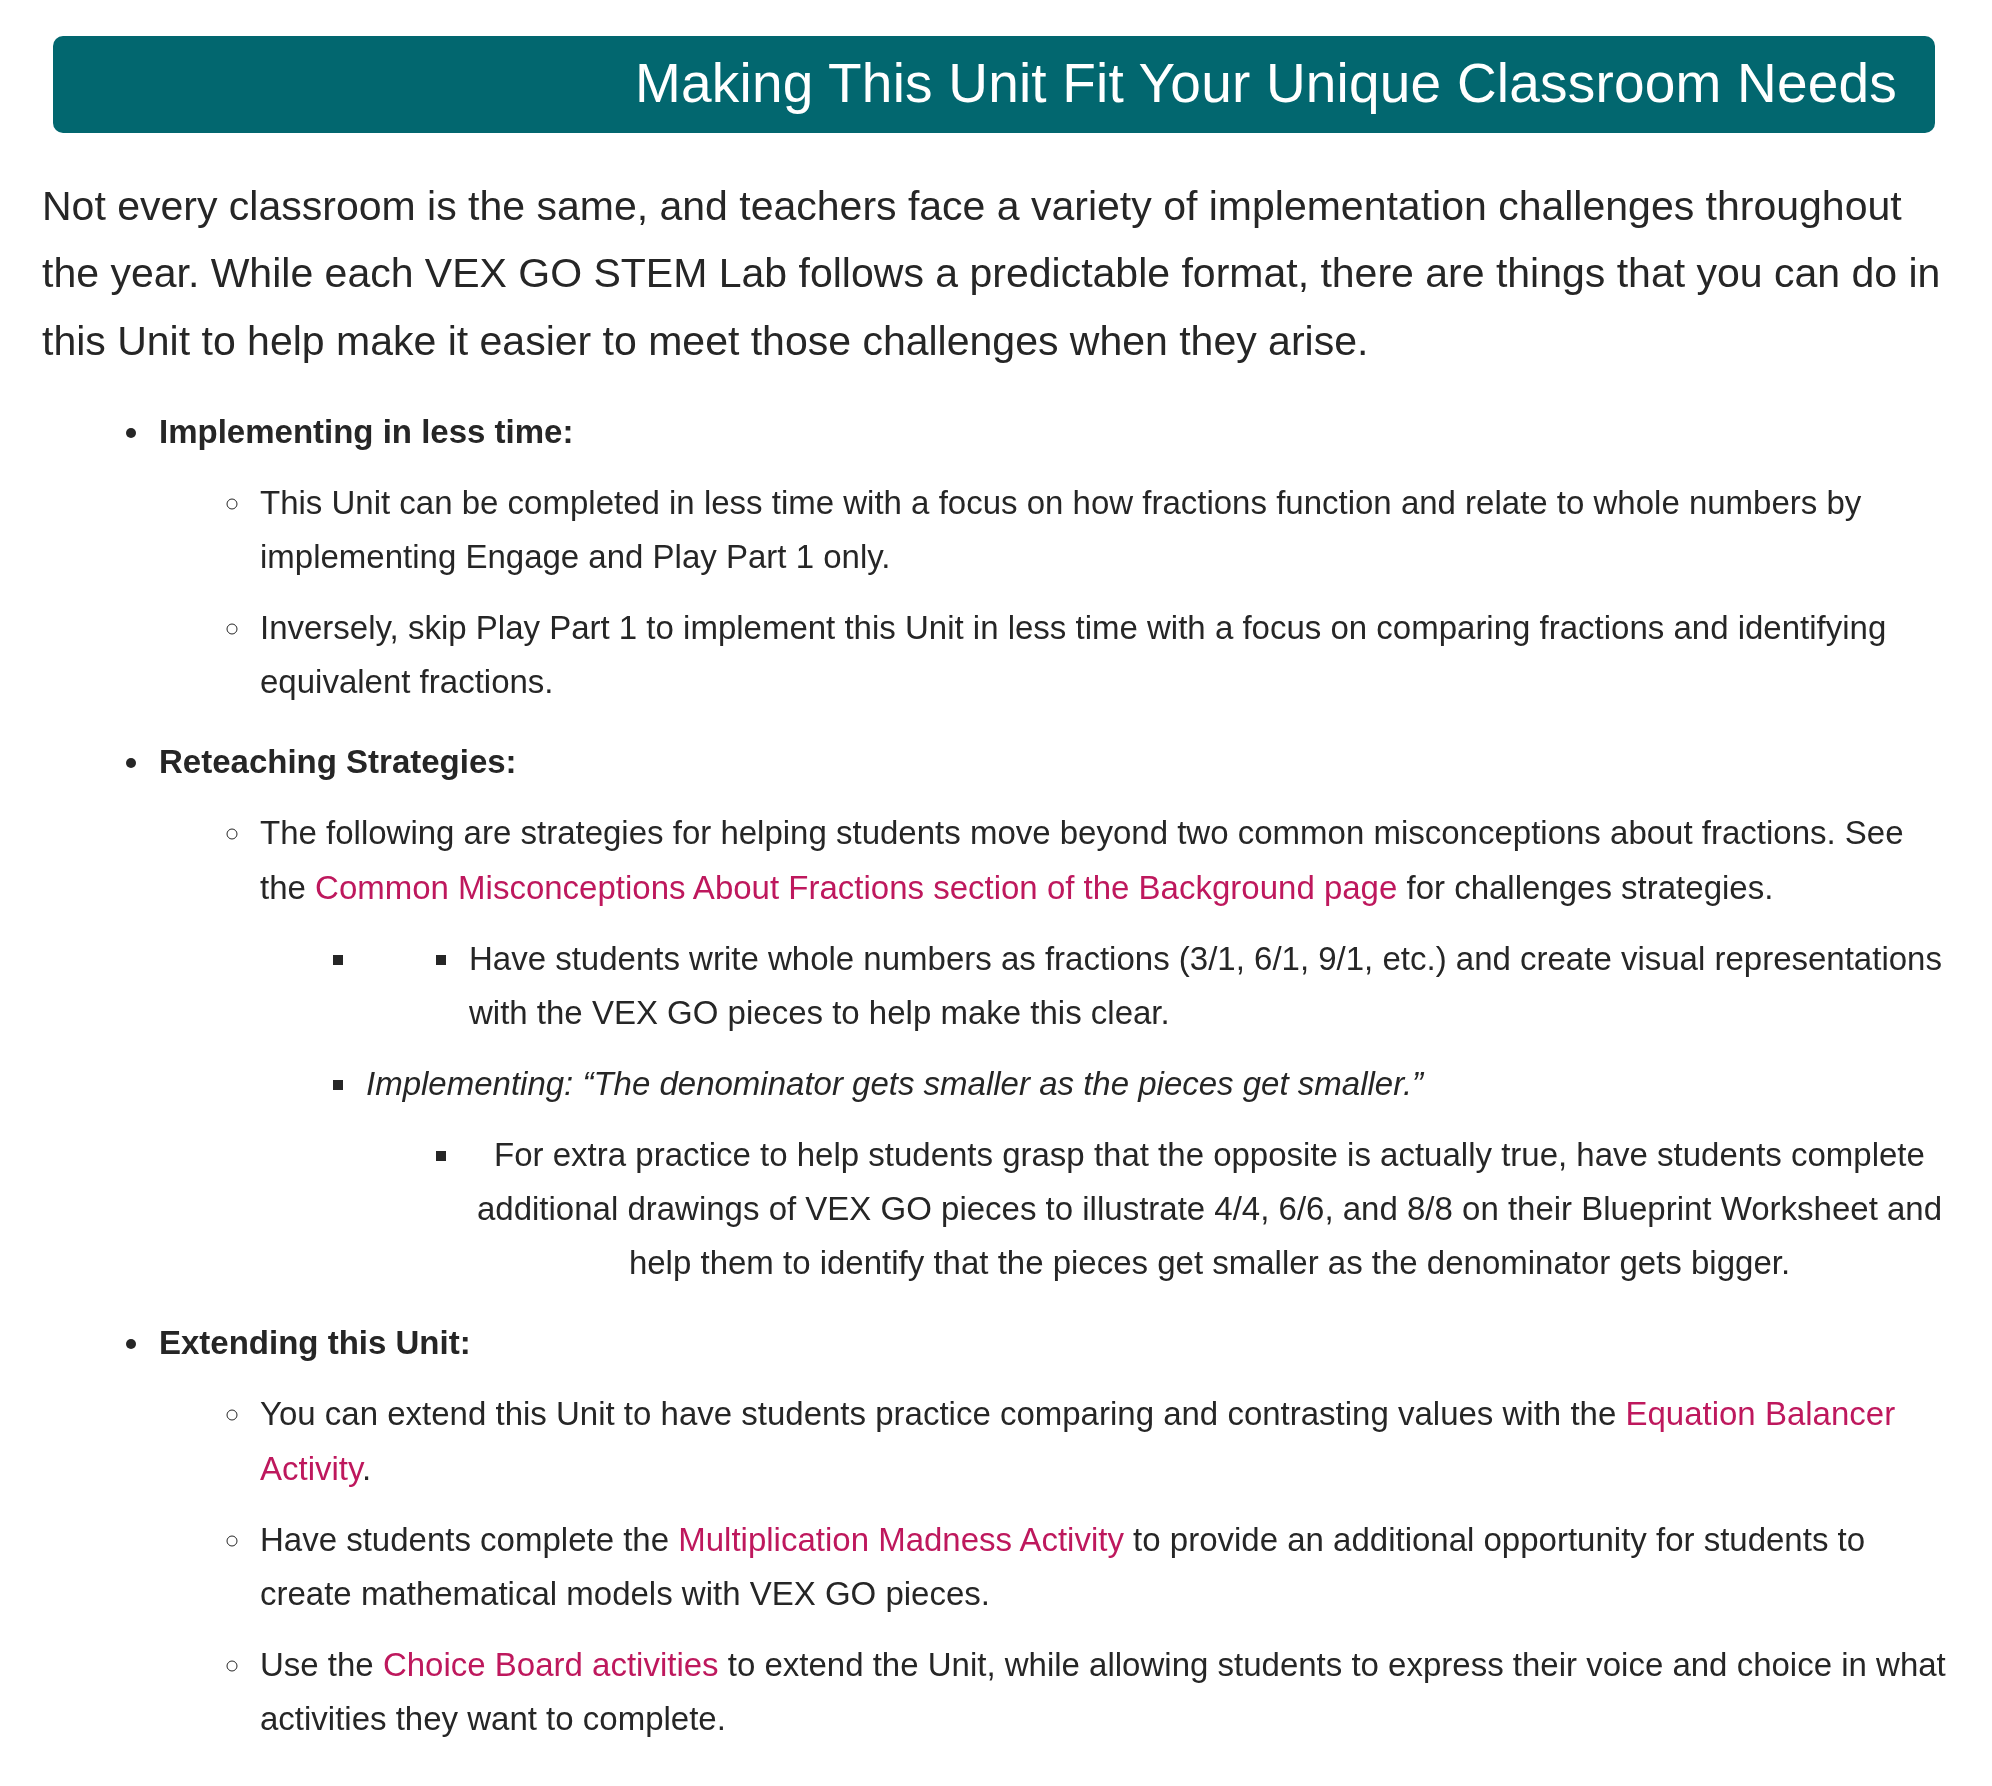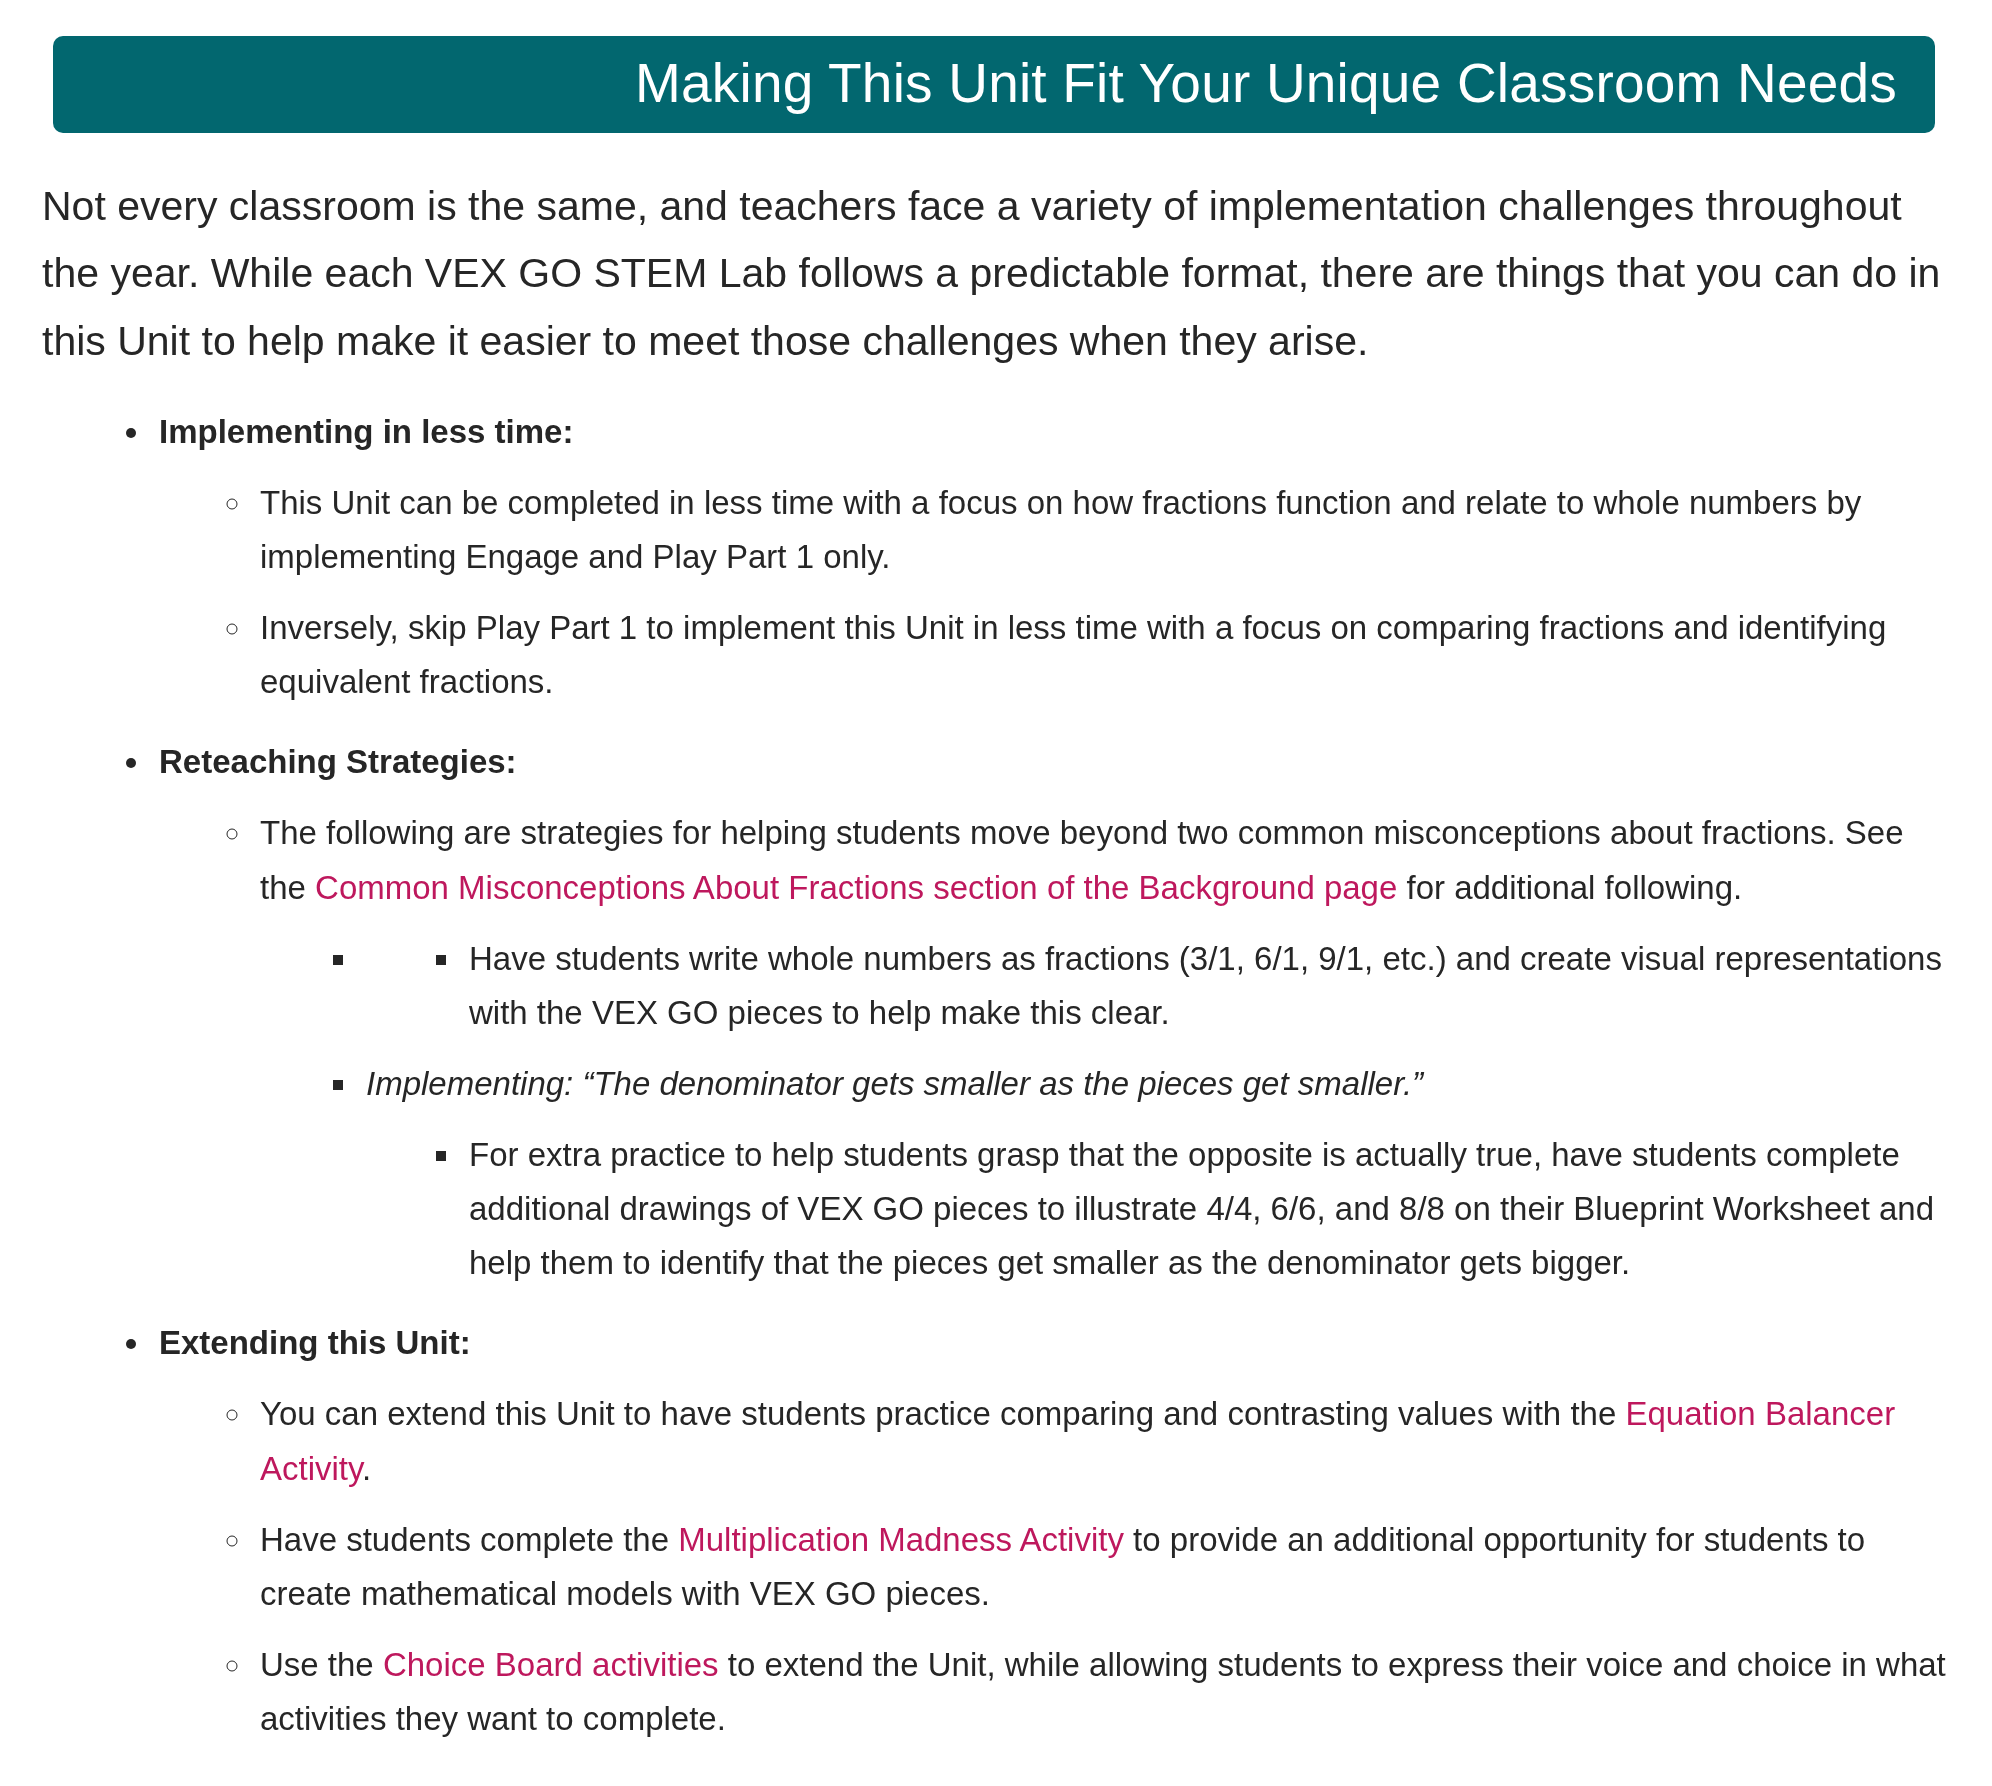--- a/index.html
+++ b/index.html
@@ -81,33 +81,33 @@
         <li>
           <span>Inversely, skip Play Part 1 to implement this Unit in less time with a focus on comparing fractions and identifying equivalent fractions.</span>
         </li>
       </ul>
     </li>
 
     <li class="section">
       <span class="section-heading">Reteaching Strategies:</span>
       <ul class="lvl2">
         <li>
-          <span>The following are strategies for helping students move beyond two common misconceptions about fractions. See the </span><a class="doc-link">Common Misconceptions About Fractions section of the Background page</a><span> for additional following.</span>
+          <span>The following are strategies for helping students move beyond two common misconceptions about fractions. See the </span><a class="doc-link">Common Misconceptions About Fractions section of the Background page</a><span> for challenges strategies.</span>
           <ul class="lvl3">
             <li class="misconception">
               <ul class="lvl4">
                 <li style="font-style: normal;">
                   <span>Have students write whole numbers as fractions (3/1, 6/1, 9/1, etc.) and create visual representations with the VEX GO pieces to help make this clear.</span>
                 </li>
               </ul>
             </li>
             <li class="misconception">
               <span>Implementing: “The denominator gets smaller as the pieces get smaller.”</span>
               <ul class="lvl4">
-                <li style="font-style: normal;">
+                <li style="font-style: normal; text-align: center;">
                   <span>For extra practice to help students grasp that the opposite is actually true, have students complete additional drawings of VEX GO pieces to illustrate 4/4, 6/6, and 8/8 on their Blueprint Worksheet and help them to identify that the pieces get smaller as the denominator gets bigger.</span>
                 </li>
               </ul>
             </li>
           </ul>
         </li>
       </ul>
     </li>
 
     <li class="section">

